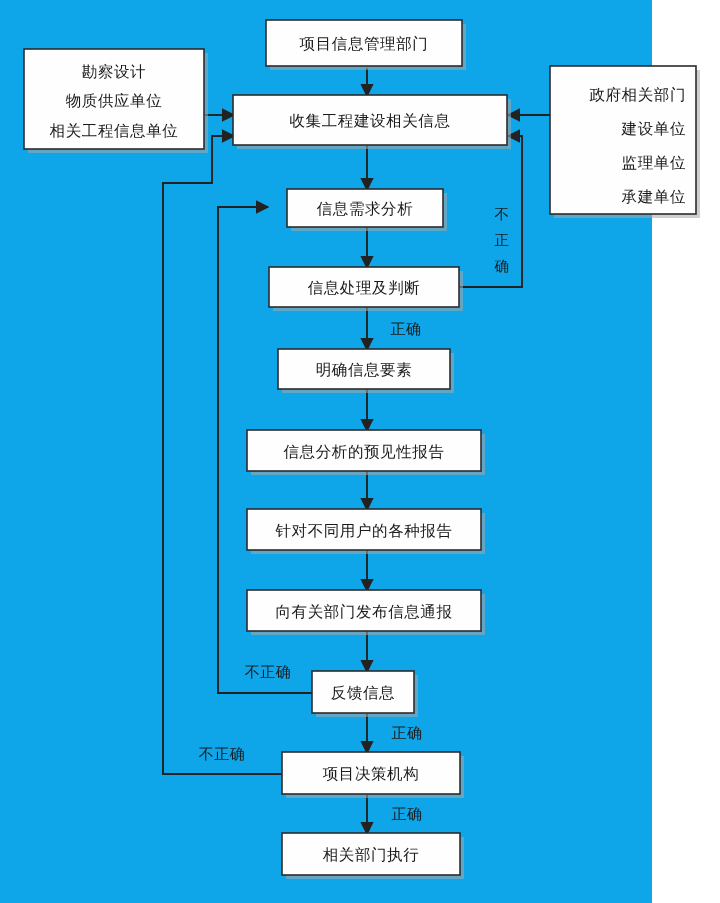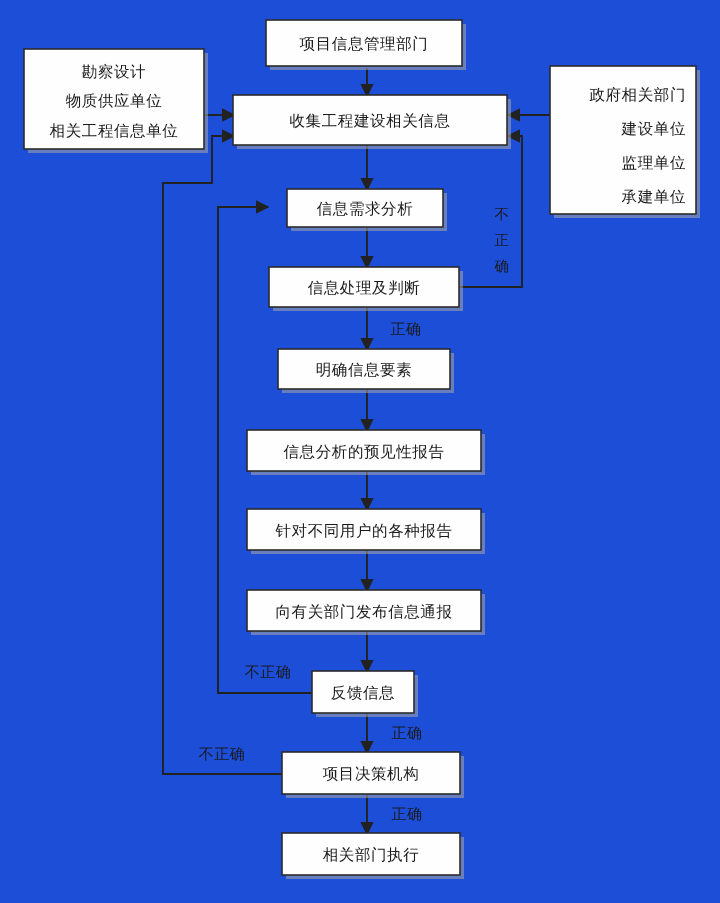--- a/index.html
+++ b/index.html
@@ -8,23 +8,23 @@
     background: #ffffff;
   }
   body {
     width: 720px;
     height: 903px;
     font-family: "DejaVu Sans", "Liberation Sans", sans-serif;
     overflow: hidden;
   }
   #flowchart-root {
     position: relative;
-    width: 720px;
+    width: 652px;
     height: 903px;
-    background: #1d4ed8;
+    background: #0ea5e9;
   }
   svg.canvas {
     position: absolute;
     left: 0;
     top: 0;
     width: 720px;
     height: 903px;
     display: block;
   }
   .node-box {

